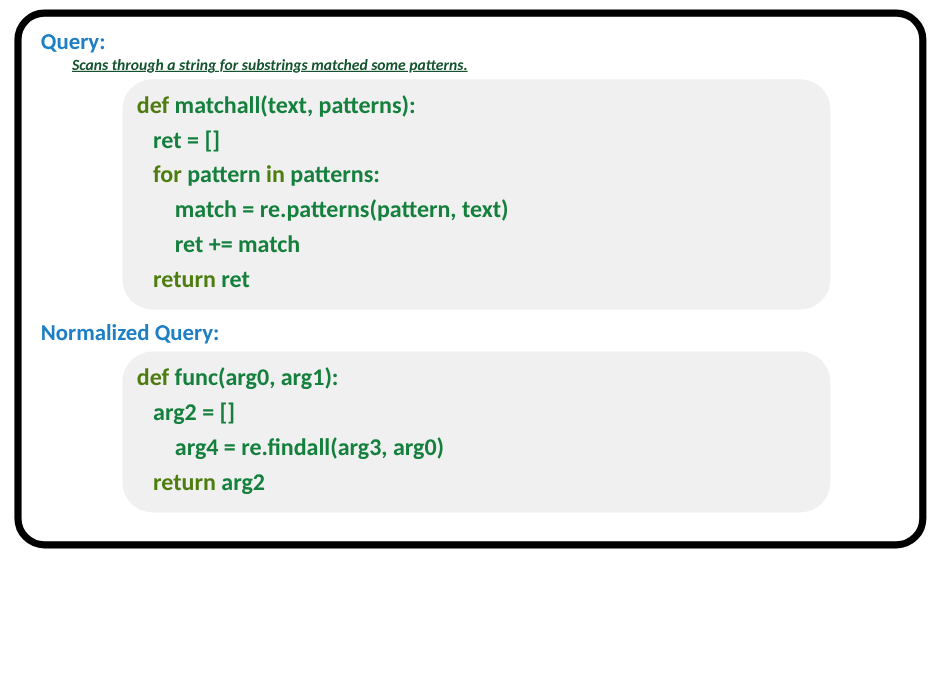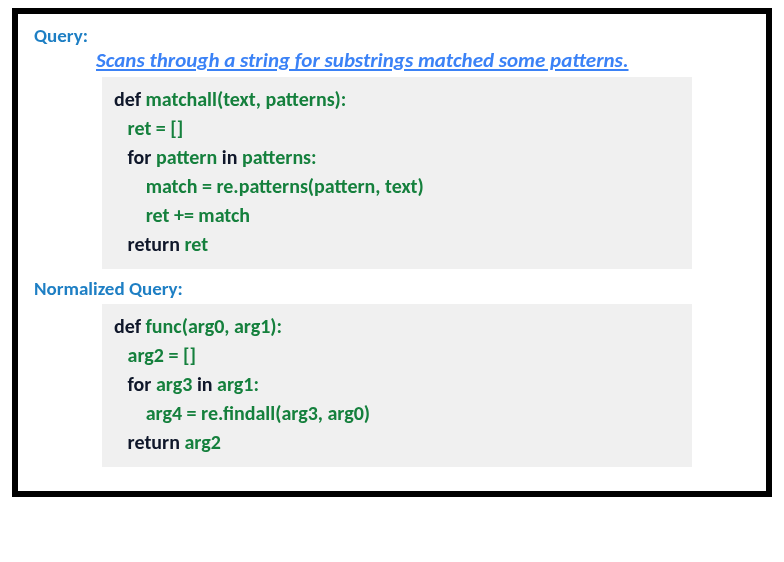--- a/index.html
+++ b/index.html
@@ -1,18 +1,19 @@
 <!DOCTYPE html>
 <html><head>
   <meta charset="utf-8">
   <style>
     * {
       margin: 0;
       padding: 0;
       box-sizing: border-box;
+      border-radius: 25px;
     }
     body {
       font-family: Calibri, Arial, sans-serif;
       background: white;
       width: 784px;
       height: 562px;
     }
     .frame {
       border: 6px solid black;
       width: 760px;
@@ -24,41 +25,41 @@
       color: #1e7fc4;
       font-weight: bold;
       font-size: 19px;
       margin-top: 2px;
       margin-bottom: 0;
     }
     .query-text {
       font-style: italic;
       font-weight: bold;
       text-decoration: underline;
-      font-size: 21px;
-      margin-left: 62px;
-      color: #3b82f6;
+      font-size: 13px;
+      margin-left: 26px;
+      color: #14532d;
     }
     .code-block {
       background: #f0f0f0;
       margin-left: 68px;
       margin-top: 4px;
       margin-bottom: 8px;
       padding: 8px 12px 10px 12px;
       font-family: Calibri, Arial, sans-serif;
       font-size: 20px;
       line-height: 1.45;
       font-weight: bold;
       width: 590px;
     }
     .code-line {
       white-space: pre;
     }
     .kw {
-      color: #0f172a;
+      color: #4d7c0f;
     }
     .txt {
       color: #15803d;
     }
   </style>
 </head>
 <body>
 
 <div class="frame">
 
@@ -73,18 +74,17 @@
     <div class="code-line"><span class="txt">       match = re.patterns(pattern, text)</span></div>
     <div class="code-line"><span class="txt">       ret += match</span></div>
     <div class="code-line"><span class="txt">   </span><span class="kw">return </span><span class="txt">ret</span></div>
   </div>
 
   <div class="section-label">Normalized Query:</div>
 
   <div class="code-block">
     <div class="code-line"><span class="kw">def </span><span class="txt">func(arg0, arg1):</span></div>
     <div class="code-line"><span class="txt">   arg2 = []</span></div>
-    <div class="code-line"><span class="txt">   </span><span class="kw">for </span><span class="txt">arg3 </span><span class="kw">in </span><span class="txt">arg1:</span></div>
     <div class="code-line"><span class="txt">       arg4 = re.findall(arg3, arg0)</span></div>
     <div class="code-line"><span class="txt">   </span><span class="kw">return </span><span class="txt">arg2</span></div>
   </div>
 
 </div>
 
 </body></html>

